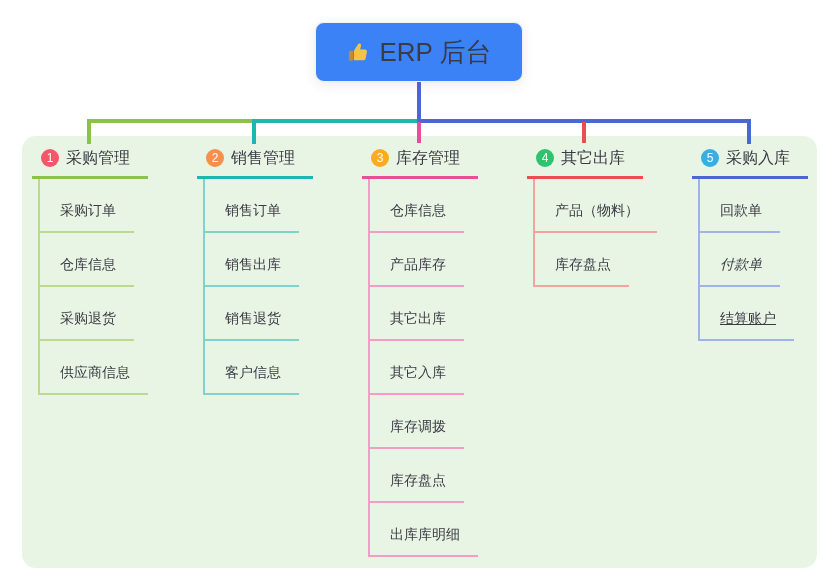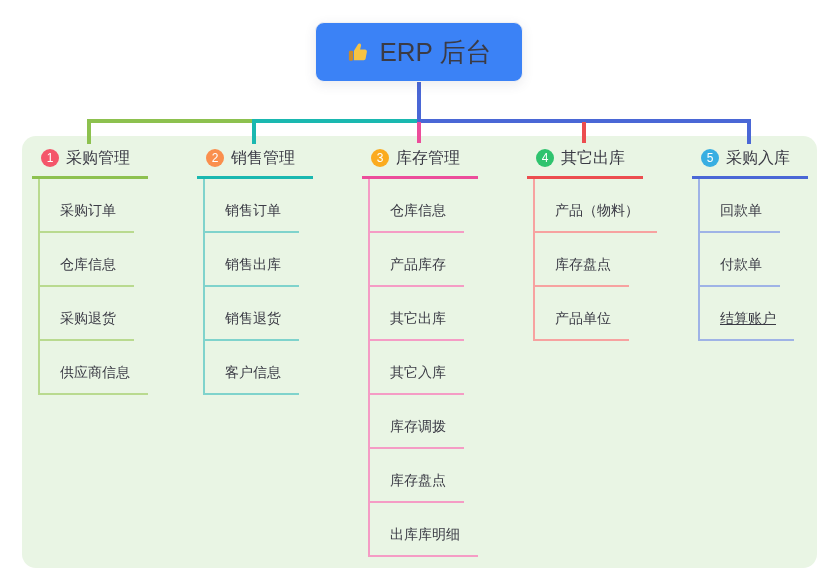--- a/index.html
+++ b/index.html
@@ -170,37 +170,34 @@
       <span class="badge" style="background-color: rgb(47, 195, 110);">4</span>
       <span>其它出库</span>
     </div>
     <div class="children" style="border-left-color: rgb(247, 162, 160);">
       <div class="child">
           <span class="child-label" style="border-bottom-color: rgb(247, 162, 160);">产品（物料）</span>
         </div>
       <div class="child">
           <span class="child-label" style="border-bottom-color: rgb(247, 162, 160);">库存盘点</span>
         </div>
-      <div class="child">
-          <span class="child-label" style="border-bottom-color: rgb(247, 162, 160);">产品单位</span>
-        </div>
     </div>
   </div>
 
   <div class="branch" style="left:692px;">
     <div class="branch-header" style="border-bottom-color: rgb(74, 103, 214);">
       <span class="badge" style="background-color: rgb(56, 174, 226);">5</span>
       <span>采购入库</span>
     </div>
     <div class="children" style="border-left-color: rgb(159, 179, 230);">
       <div class="child">
           <span class="child-label" style="border-bottom-color: rgb(159, 179, 230);">回款单</span>
         </div>
       <div class="child">
-          <span class="child-label" style="border-bottom-color: rgb(159, 179, 230);">付款单</span>
+          <span class="child-label" style="border-bottom-color: rgb(159, 179, 230); font-style: italic;">付款单</span>
         </div>
       <div class="child">
           <span class="child-label" style="border-bottom-color: rgb(159, 179, 230); text-decoration: underline;">结算账户</span>
         </div>
     </div>
   </div>
 
 </div>
 
 </body></html>

